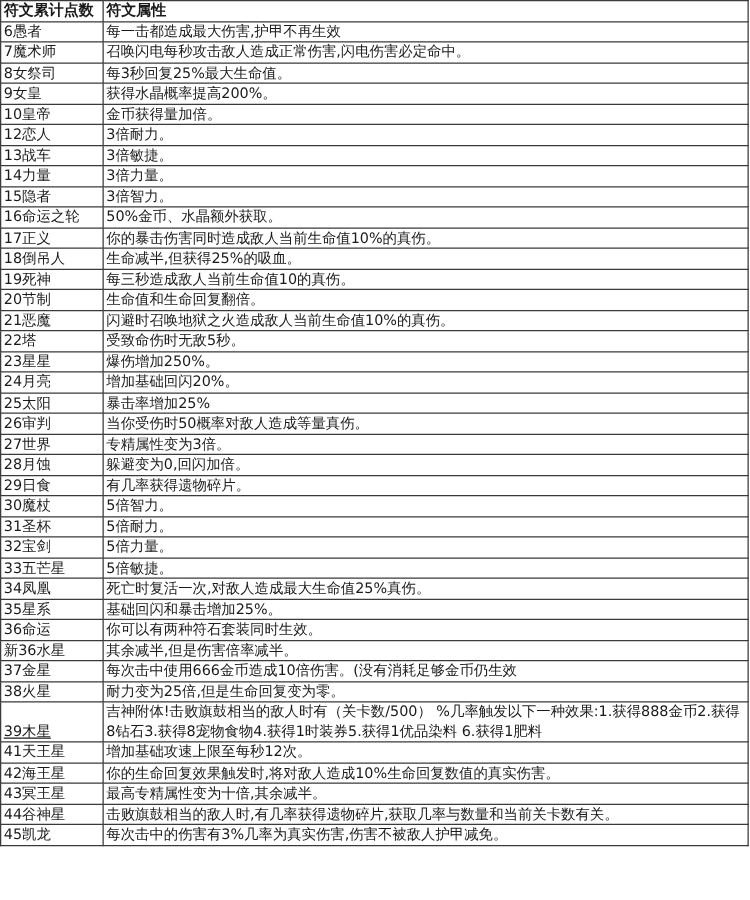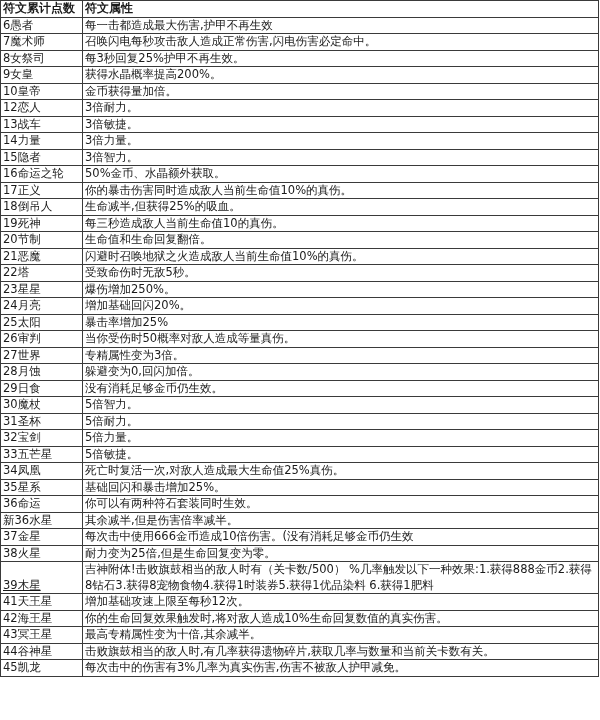--- a/index.html
+++ b/index.html
@@ -68,21 +68,21 @@
   <tr>
         <td>6愚者</td>
         <td>每一击都造成最大伤害,护甲不再生效</td>
       </tr>
       <tr>
         <td>7魔术师</td>
         <td>召唤闪电每秒攻击敌人造成正常伤害,闪电伤害必定命中。</td>
       </tr>
       <tr>
         <td>8女祭司</td>
-        <td>每3秒回复25%护甲不再生效。</td>
+        <td>每3秒回复25%最大生命值。</td>
       </tr>
       <tr>
         <td>9女皇</td>
         <td>获得水晶概率提高200%。</td>
       </tr>
       <tr>
         <td>10皇帝</td>
         <td>金币获得量加倍。</td>
       </tr>
       <tr>
@@ -148,21 +148,21 @@
       <tr>
         <td>27世界</td>
         <td>专精属性变为3倍。</td>
       </tr>
       <tr>
         <td>28月蚀</td>
         <td>躲避变为0,回闪加倍。</td>
       </tr>
       <tr>
         <td>29日食</td>
-        <td>没有消耗足够金币仍生效。</td>
+        <td>有几率获得遗物碎片。</td>
       </tr>
       <tr>
         <td>30魔杖</td>
         <td>5倍智力。</td>
       </tr>
       <tr>
         <td>31圣杯</td>
         <td>5倍耐力。</td>
       </tr>
       <tr>

